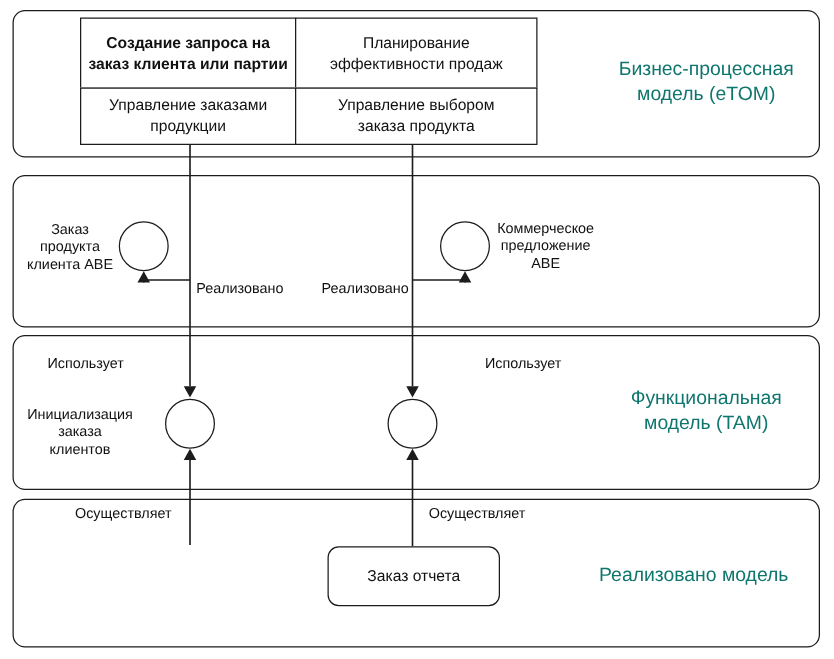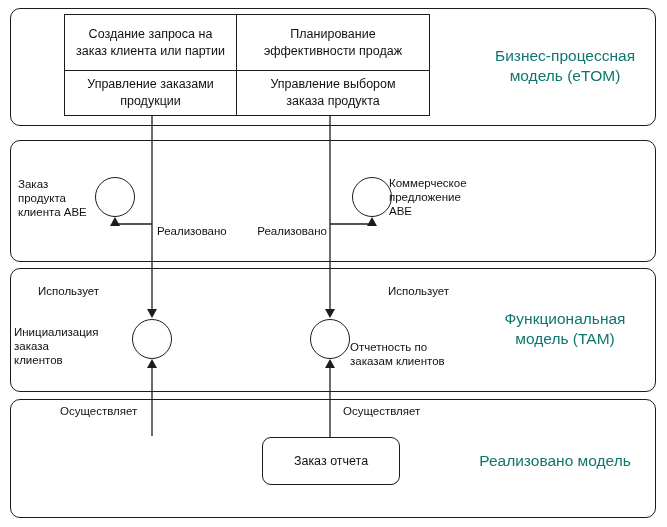--- a/index.html
+++ b/index.html
@@ -15,38 +15,38 @@
 
   .band-title { position:absolute; z-index:2; font-size:15.5px; line-height:1.3; text-align:center; white-space:pre-line; color:#0f766e; }
   .title-etom { left:470px; top:46px;  width:190px; }
   .title-sid  { left:470px; top:177px; width:190px; }
   .title-tam  { left:470px; top:309px; width:190px; }
   .title-comp { left:450px; top:451px; width:210px; }
 
   .node-box { position:absolute; z-index:2; border:1px solid #1c1c1c; background:#ffffff;
               display:flex; align-items:center; justify-content:center; text-align:center;
               font-size:12.5px; line-height:1.35; white-space:pre-line; }
-  .etom-a { left:64px;  top:14px; width:173px; height:57px; }
+  .etom-a { left:64px;  top:14px; width:173px; height:57px;font-weight:bold; }
   .etom-b { left:236px; top:14px; width:194px; height:57px; }
   .etom-c { left:64px;  top:70px; width:173px; height:46px; }
   .etom-d { left:236px; top:70px; width:194px; height:46px; }
 
   .rounded { border-radius:9px; border-width:1.3px; }
   .comp-a { left:88px;  top:436px; width:137px; height:62px; }
   .comp-b { left:262px; top:437px; width:138px; height:48px; }
 
   .circle { position:absolute; z-index:2; width:40px; height:40px; border:1.5px solid #1c1c1c;
             border-radius:50%; background:#ffffff; }
   .circ-sid-l { left:95px;  top:177px; }
   .circ-sid-r { left:352px; top:177px; }
   .circ-tam-l { left:132px; top:319px; }
   .circ-tam-r { left:310px; top:319px; }
 
   .lbl { position:absolute; z-index:2; font-size:11.5px; line-height:1.22; white-space:pre-line; }
-  .lbl.center { }
+  .lbl.center { text-align:center; }
   .lbl-sid-l { left:18px;  top:177px; width:76px; }
   .lbl-sid-r { left:389px; top:176px; width:95px; }
   .lbl-tam-l { left:14px;  top:325px; width:100px; }
   .lbl-tam-r { left:350px; top:340px; width:112px; }
   .lbl-real-l { left:157px; top:224px; }
   .lbl-real-r { left:255px; top:224px; width:72px; text-align:right; }
   .lbl-uses-l { left:38px;  top:284px; }
   .lbl-uses-r { left:388px; top:284px; }
   .lbl-impl-l { left:60px;  top:404px; }
   .lbl-impl-r { left:343px; top:404px; }
@@ -114,22 +114,20 @@
 клиента ABE</div>
   <div class="lbl center lbl-sid-r">Коммерческое
 предложение
 ABE</div>
 
   <div class="circle circ-tam-l"></div>
   <div class="circle circ-tam-r"></div>
   <div class="lbl center lbl-tam-l">Инициализация
 заказа
 клиентов</div>
-  <div class="lbl center lbl-tam-r">Отчетность по
-заказам клиентов</div>
 
   <div class="node-box rounded comp-b">Заказ отчета</div>
 
   <div class="lbl lbl-real-l">Реализовано</div>
   <div class="lbl lbl-real-r">Реализовано</div>
   <div class="lbl lbl-uses-l">Использует</div>
   <div class="lbl lbl-uses-r">Использует</div>
   <div class="lbl lbl-impl-l">Осуществляет</div>
   <div class="lbl lbl-impl-r">Осуществляет</div>
 

